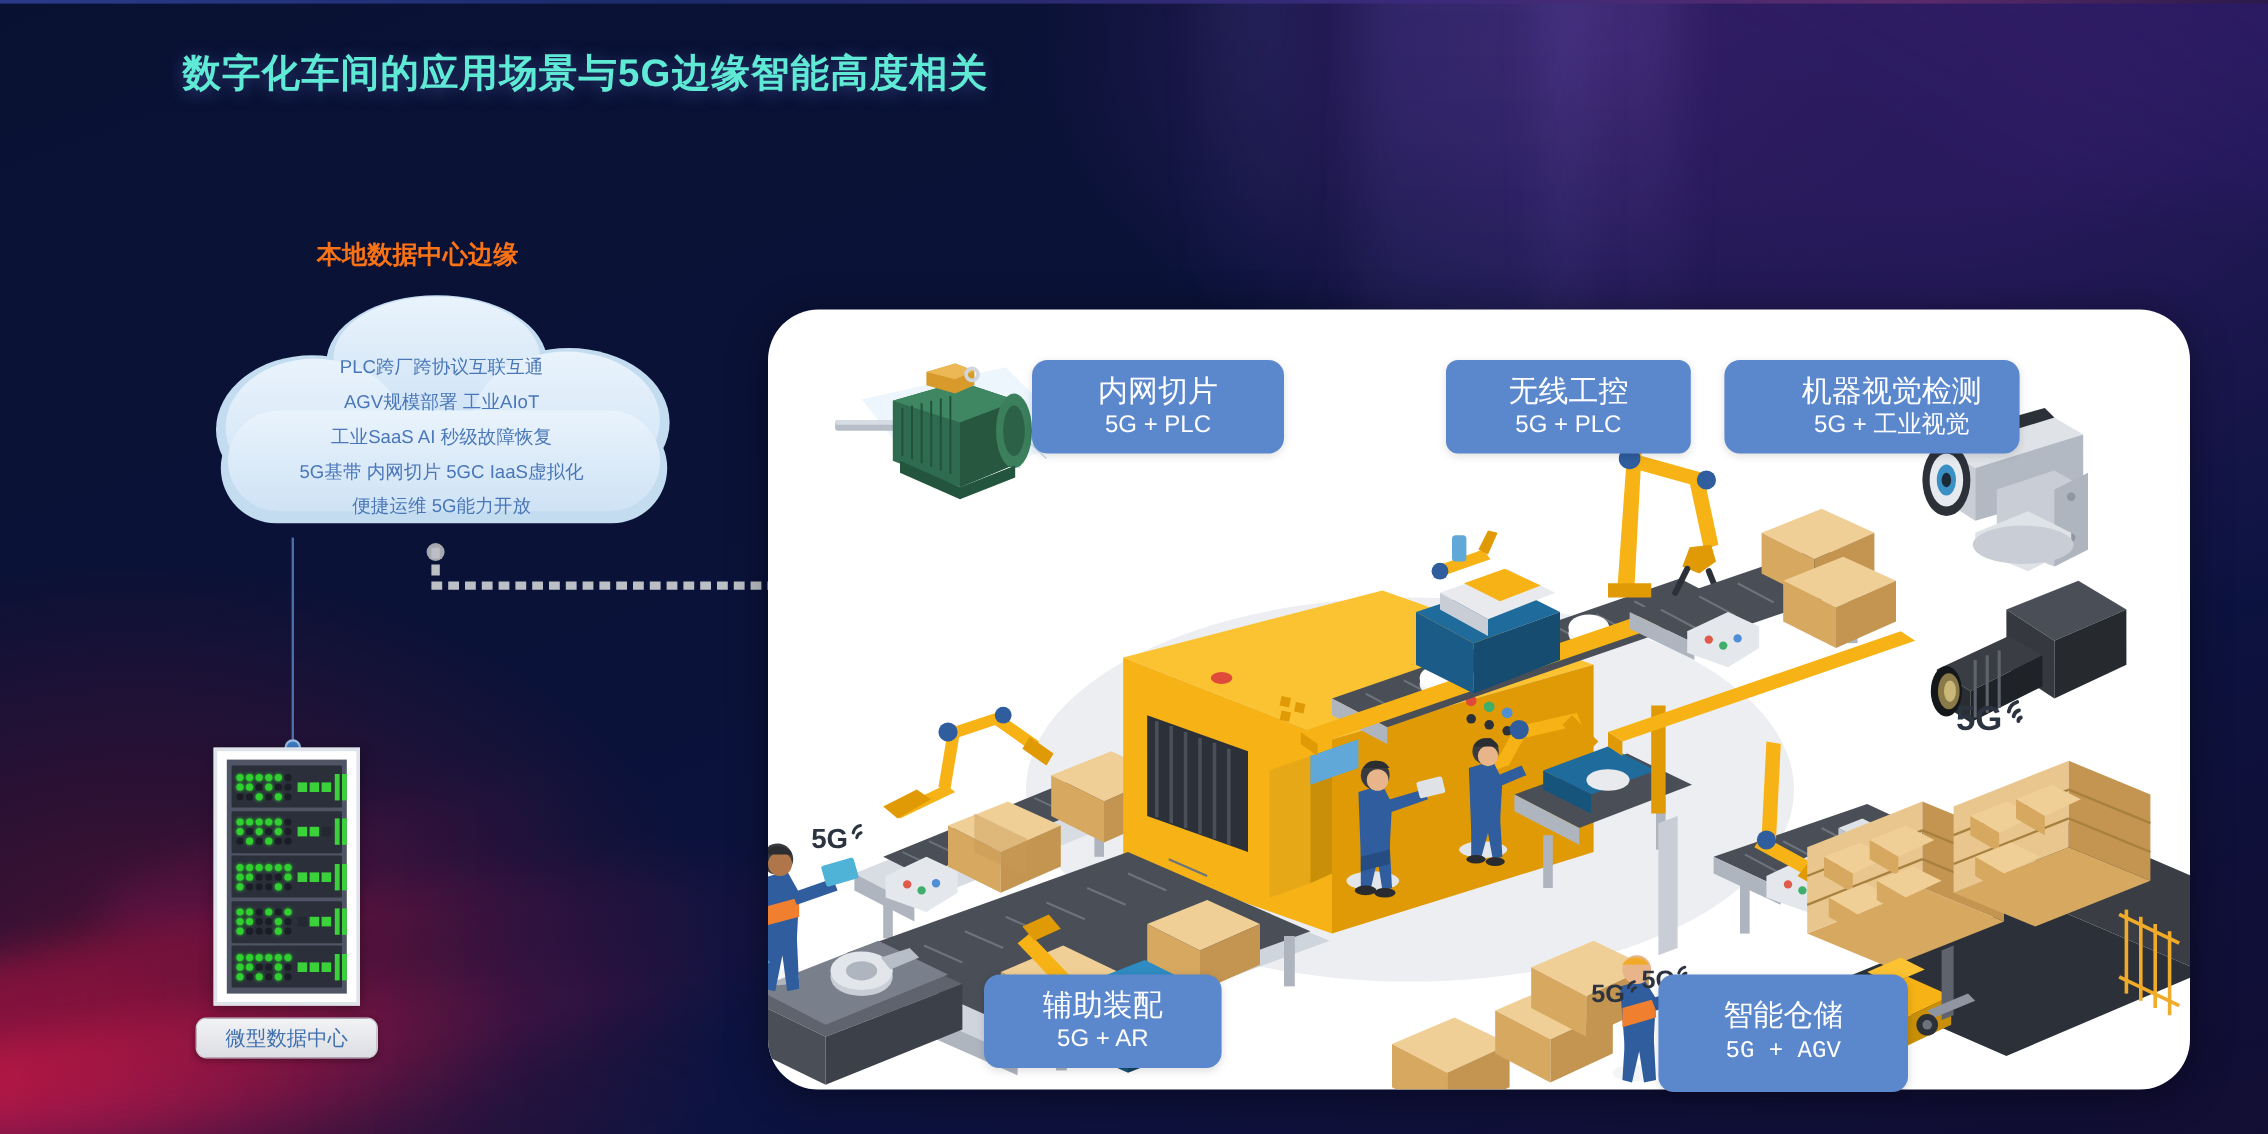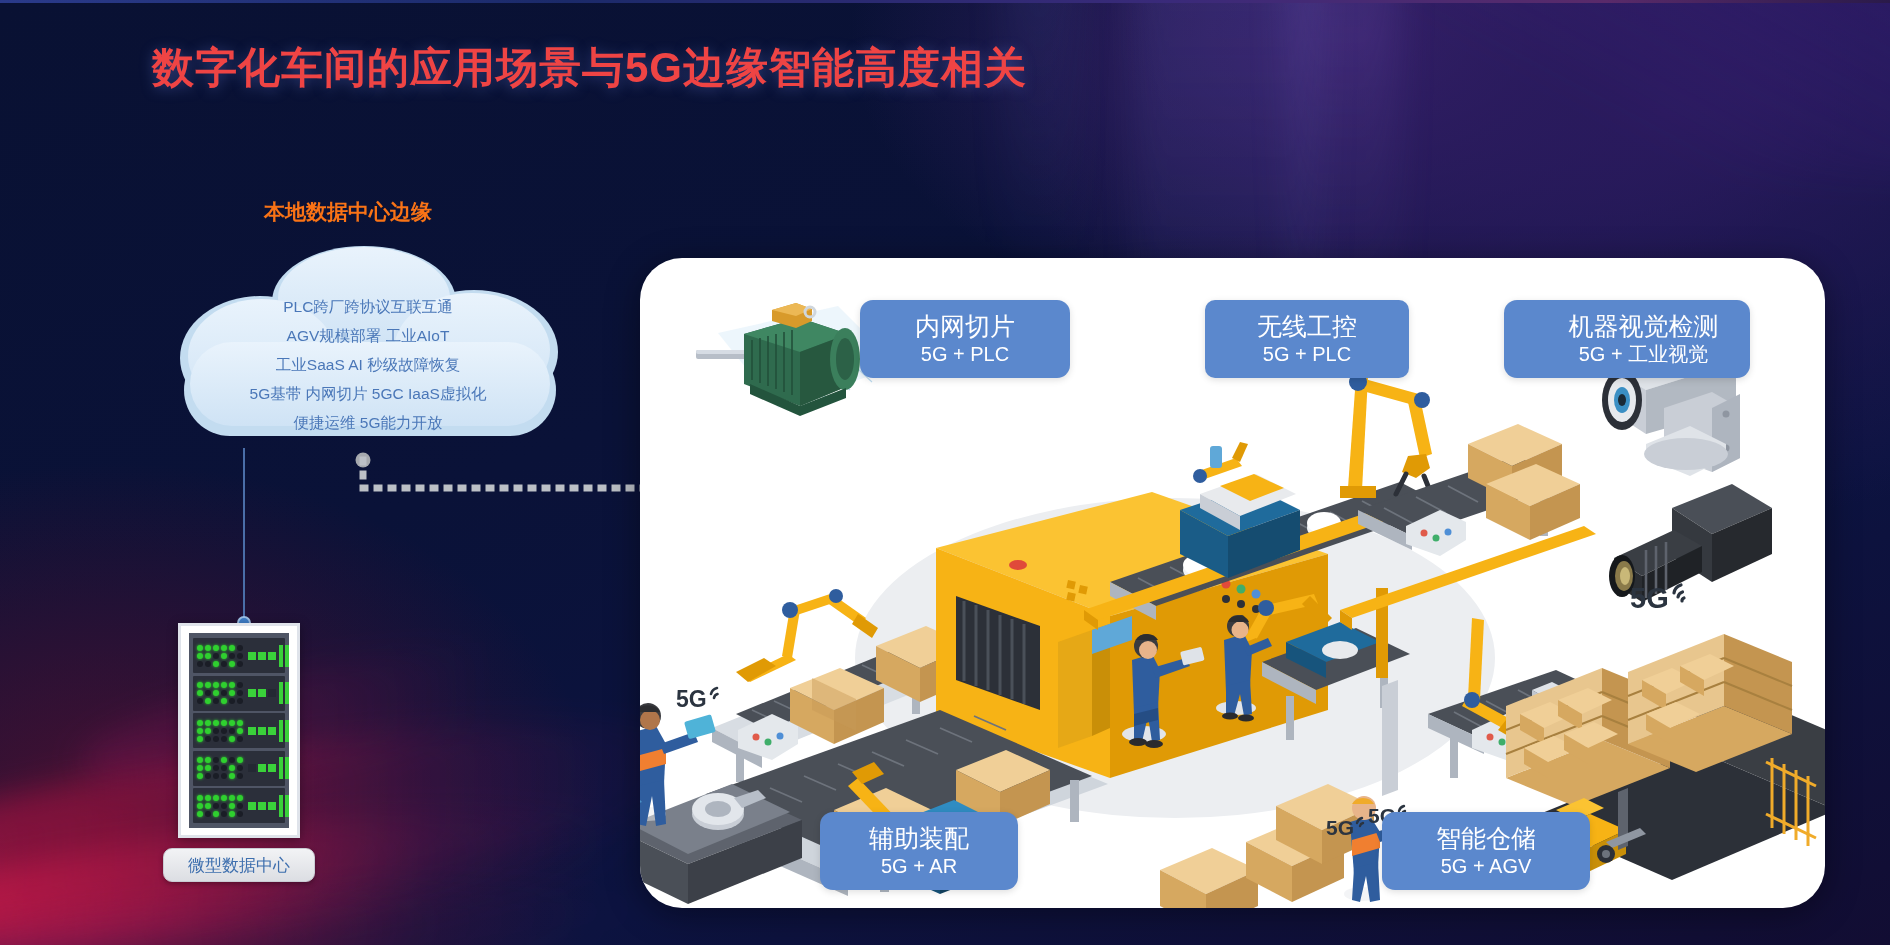--- a/index.html
+++ b/index.html
@@ -44,21 +44,21 @@
          transform: rotate(-11deg); }
   .sw5 { left: 70%; top: -8%; width: 40%; height: 26%;
          background: linear-gradient(200deg, rgba(90,40,170,0.35), transparent 72%);
          transform: rotate(8deg); }
   .topline { position: absolute; left: 0; right: 0; top: 0; height: 3px;
              background: linear-gradient(90deg, #2a3a8a 0%, #1b2a6a 30%, #3a2a7a 62%, #5a2a6a 85%, #2a1a4a 100%); }
 
   
   #title {
     position: absolute; left: 152px; top: 40px;
-    font-size: 42px; font-weight: bold; color: #ef4444;
+    font-size: 32px; font-weight: bold; color: #5eead4;
     letter-spacing: 1px; white-space: nowrap;
     text-shadow: 0 2px 14px rgba(120,150,255,0.35);
   }
 
   
   #edge-label {
     position: absolute; left: 264px; top: 198px;
     font-size: 21px; font-weight: bold; color: #f97316; white-space: nowrap;
   }
 
@@ -126,23 +126,23 @@
   .callout {
     position: absolute; background: #5b88cd; border-radius: 13px;
     color: #ffffff; text-align: center; display: flex; flex-direction: column;
     align-items: center; justify-content: center; line-height: 1.28;
     box-shadow: 0 2px 7px rgba(0,0,0,0.13);
   }
   .callout .l1 { font-size: 25px; }
   .callout .l2 { font-size: 20px; }
   #co-wds  { left: 860px; top: 300px; width: 210px; height: 78px; }
   #co-wgk  { left: 1205px; top: 300px; width: 204px; height: 78px; border-radius: 10px; }
-  #co-jqsj { left: 1504px; top: 300px; width: 246px; height: 78px; padding-left: 33px; }
+  #co-jqsj { left: 1437px; top: 300px; width: 246px; height: 78px; padding-left: 33px; }
   #co-fzzp { left: 820px; top: 812px; width: 198px; height: 78px; }
-  #co-znck { left: 1382px; top: 812px; width: 208px; height: 78px; }
+  #co-znck { left: 1382px; top: 812px; width: 208px; height: 98px; font-family: Liberation Mono, monospace; }
 
   
   .ill { position: absolute; }
   .tagwrap { position: absolute; }
 </style>
 </head>
 <body>
 
 <div id="bg">
   <div class="bg-base"></div>

